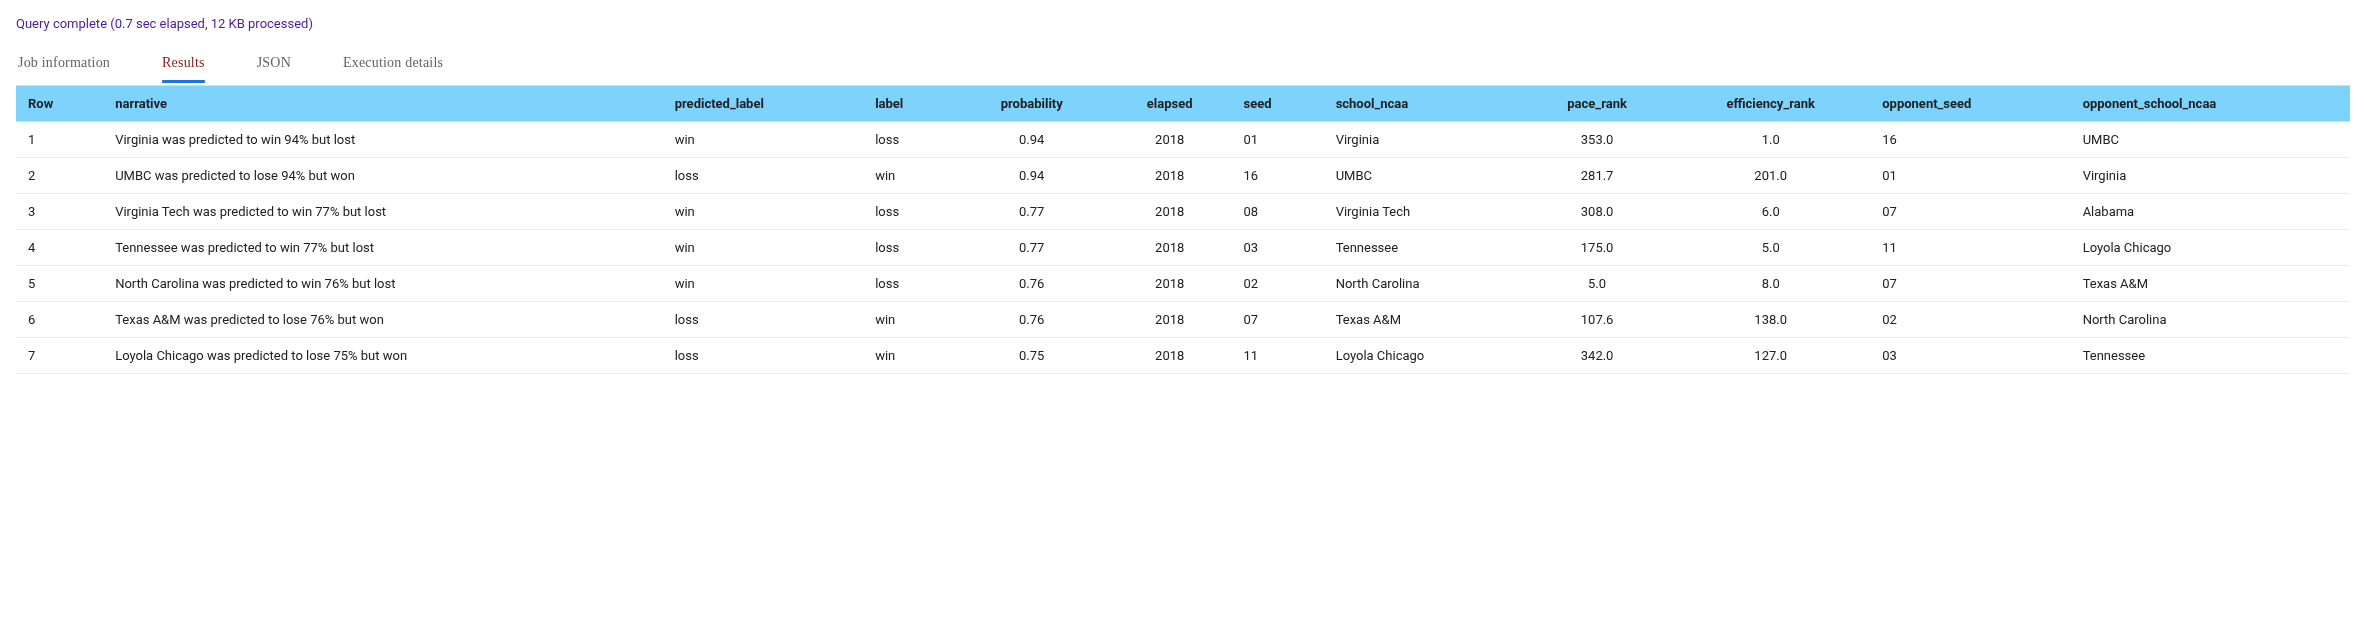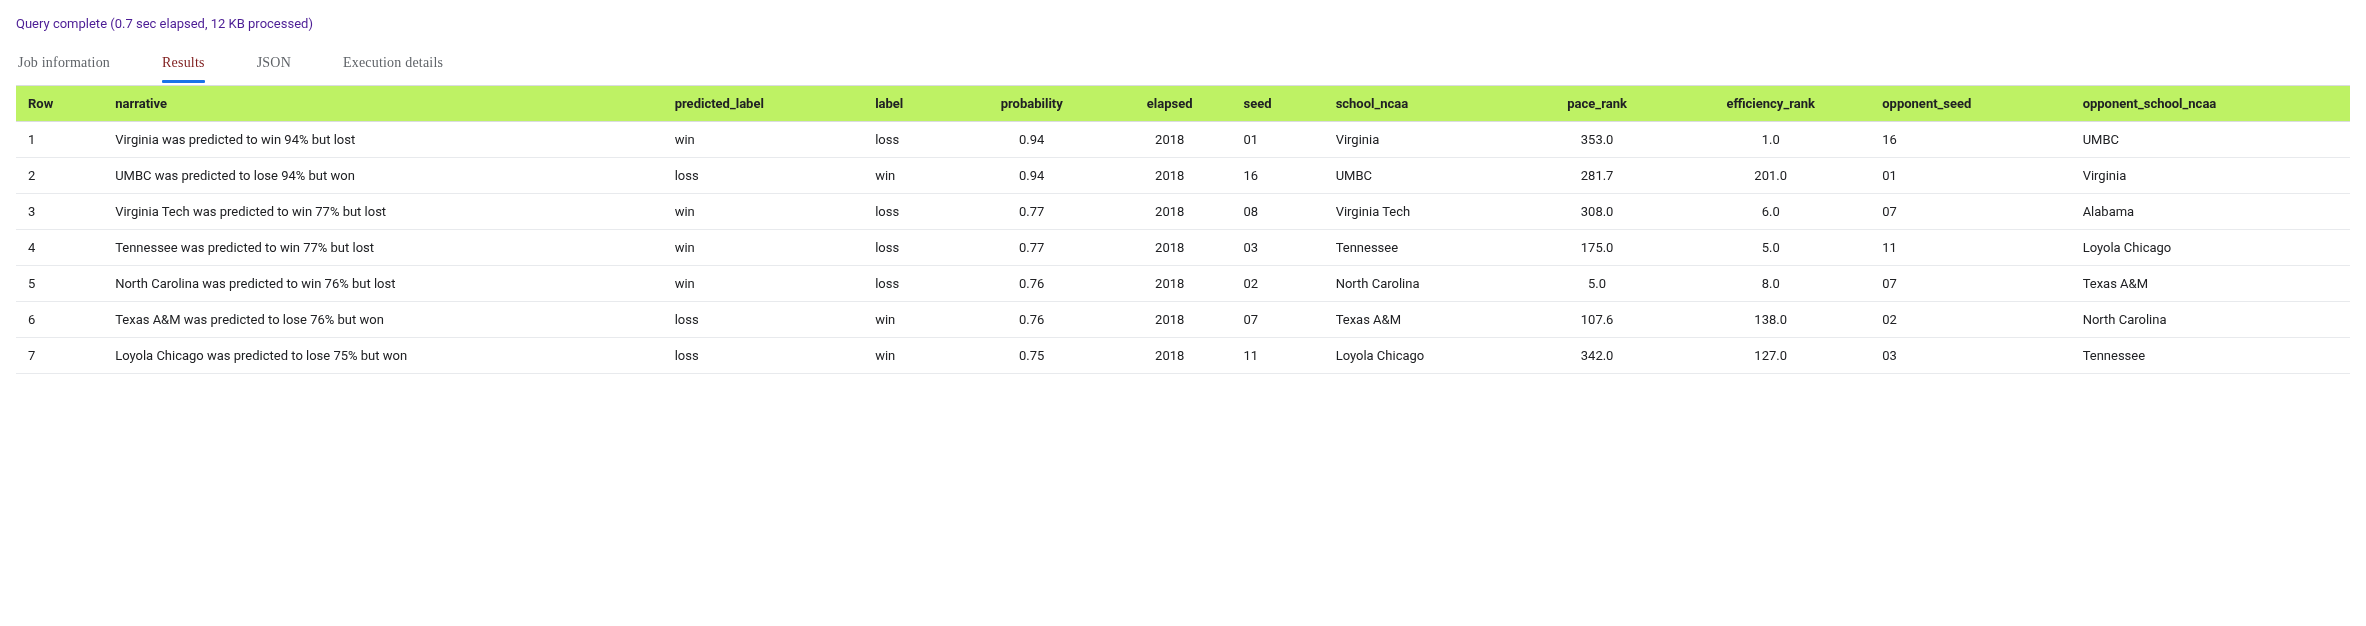--- a/index.html
+++ b/index.html
@@ -48,21 +48,21 @@
       background: #1a73e8;
       border-radius: 1px;
     }
     table {
       border-collapse: collapse;
       width: 100%;
       table-layout: auto;
       margin-top: 2px;
     }
     thead th {
-      background: #bef264;
+      background: #7dd3fc;
       border-top: 1px solid #dadce0;
       border-bottom: 1px solid #dadce0;
       text-align: left;
       font-weight: 700;
       color: #202124;
       padding: 10px 12px;
       white-space: nowrap;
       font-size: 13px;
     }
     tbody td {

